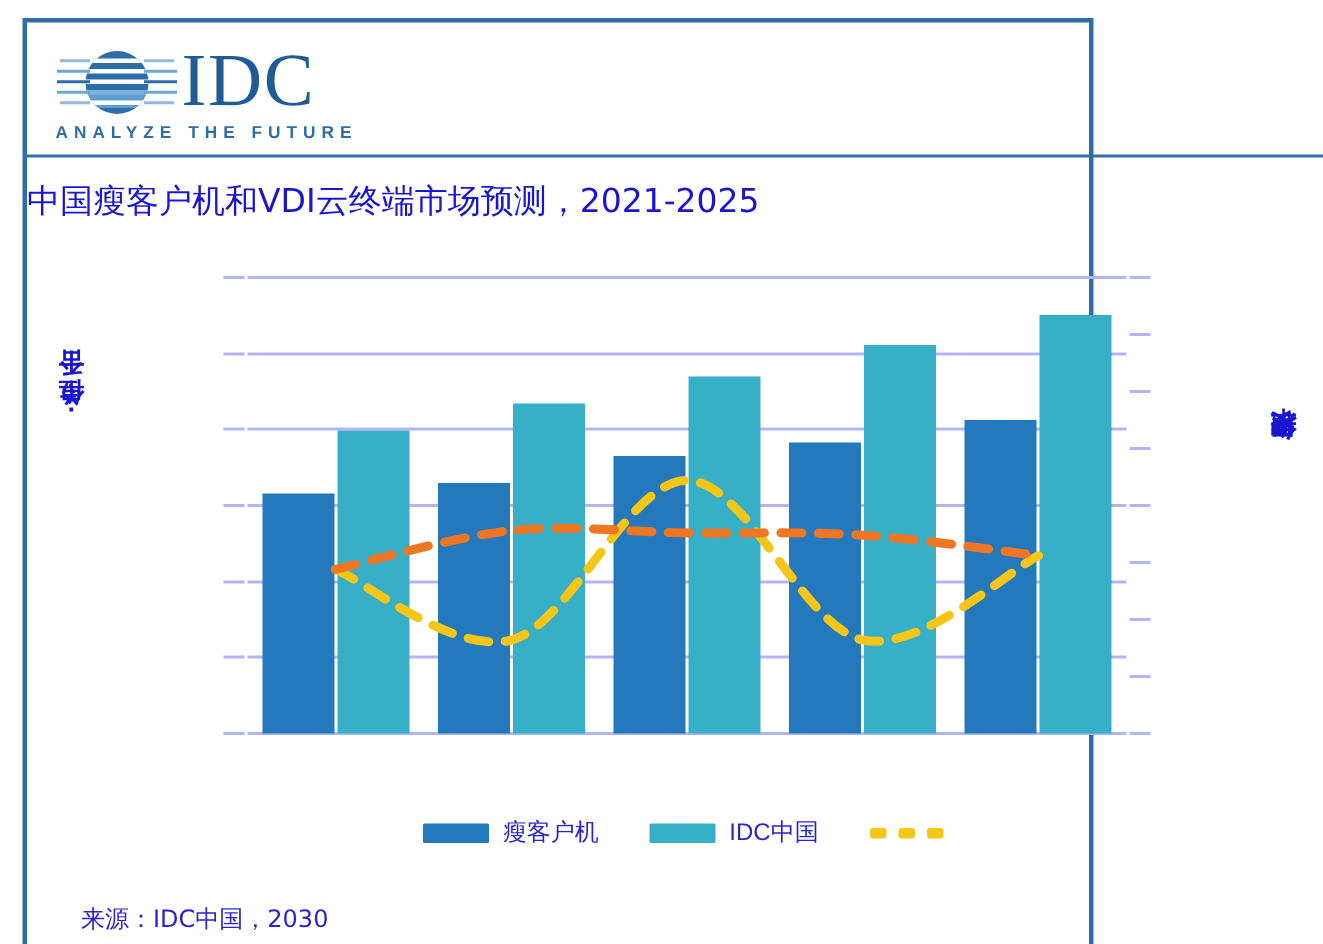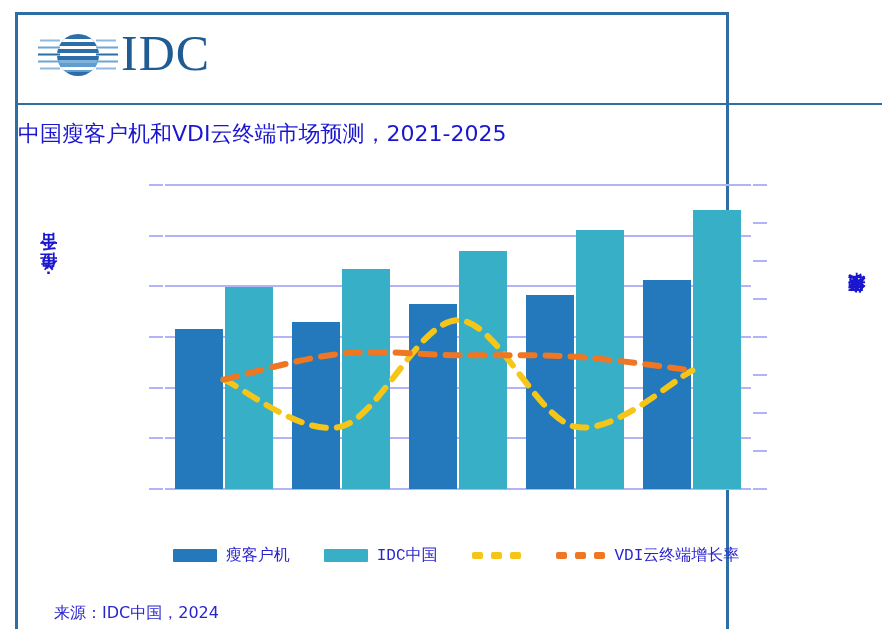--- a/index.html
+++ b/index.html
@@ -66,21 +66,21 @@
     position:absolute;left:0;top:530px;width:876px;
     display:flex;justify-content:center;align-items:center;
     gap:34px;
   }
   .legend-item{display:flex;align-items:center;gap:9px;}
   .legend-swatch{width:44px;height:13px;border-radius:1px;}
   .legend-dash{width:50px;height:7px;position:relative;}
   .legend-dash i{position:absolute;top:0;width:11px;height:7px;border-radius:2px;}
   .legend-label{
     font-size:16px;color:#2a24cf;white-space:nowrap;
-    font-family:Liberation Mono, monospace;
+    font-family:Liberation Sans, sans-serif;
   }
   #source{
     position:absolute;left:36px;top:588px;
     font-size:16px;color:#2a24cf;
     font-family:"DejaVu Sans","Liberation Sans",sans-serif;
   }
 </style>
 </head>
 <body>
 
@@ -108,20 +108,21 @@
       <rect x="0" y="17.5" width="22" height="2" fill="#6aa6d6"></rect>
       <rect x="58" y="17.5" width="22" height="2" fill="#6aa6d6"></rect>
       <rect x="0" y="24.5" width="22" height="2" fill="#2d6ea8"></rect>
       <rect x="58" y="24.5" width="22" height="2" fill="#2d6ea8"></rect>
       <rect x="0" y="31.5" width="22" height="2" fill="#6aa6d6"></rect>
       <rect x="58" y="31.5" width="22" height="2" fill="#6aa6d6"></rect>
       <rect x="2" y="38.5" width="20" height="2" fill="#8fb9dd"></rect>
       <rect x="58" y="38.5" width="20" height="2" fill="#8fb9dd"></rect>
     </svg>
     <div id="logo-word">IDC</div>
+    <div id="logo-tagline">ANALYZE THE FUTURE</div>
   </div>
   <div id="header-rule"></div>
 
   <div id="chart-title">中国瘦客户机和VDI云终端市场预测，2021-2025</div>
 
   <div id="axis-title-left">单位：千台</div>
   <div id="axis-title-right">年度增长率</div>
 
   <div id="plot">
     <div id="grid-layer">
@@ -181,24 +182,16 @@
         <div class="legend-swatch" style="background: rgb(54, 175, 199);"></div>
         <span class="legend-label">IDC中国</span>
       </div>
       <div class="legend-item">
         <div class="legend-dash">
           <i style="left: 0px; background: rgb(245, 197, 24);"></i>
           <i style="left: 19px; background: rgb(245, 197, 24);"></i>
           <i style="left: 38px; background: rgb(245, 197, 24);"></i>
         </div>
       </div>
-      <div class="legend-item">
-        <div class="legend-dash">
-          <i style="left: 0px; background: rgb(239, 118, 34);"></i>
-          <i style="left: 19px; background: rgb(239, 118, 34);"></i>
-          <i style="left: 38px; background: rgb(239, 118, 34);"></i>
-        </div>
-        <span class="legend-label">VDI云终端增长率</span>
-      </div>
     </div>
 
-  <div id="source">来源：IDC中国，2024</div>
+  <div id="source">来源：IDC中国，2030</div>
 </div>
 
 </body></html>

